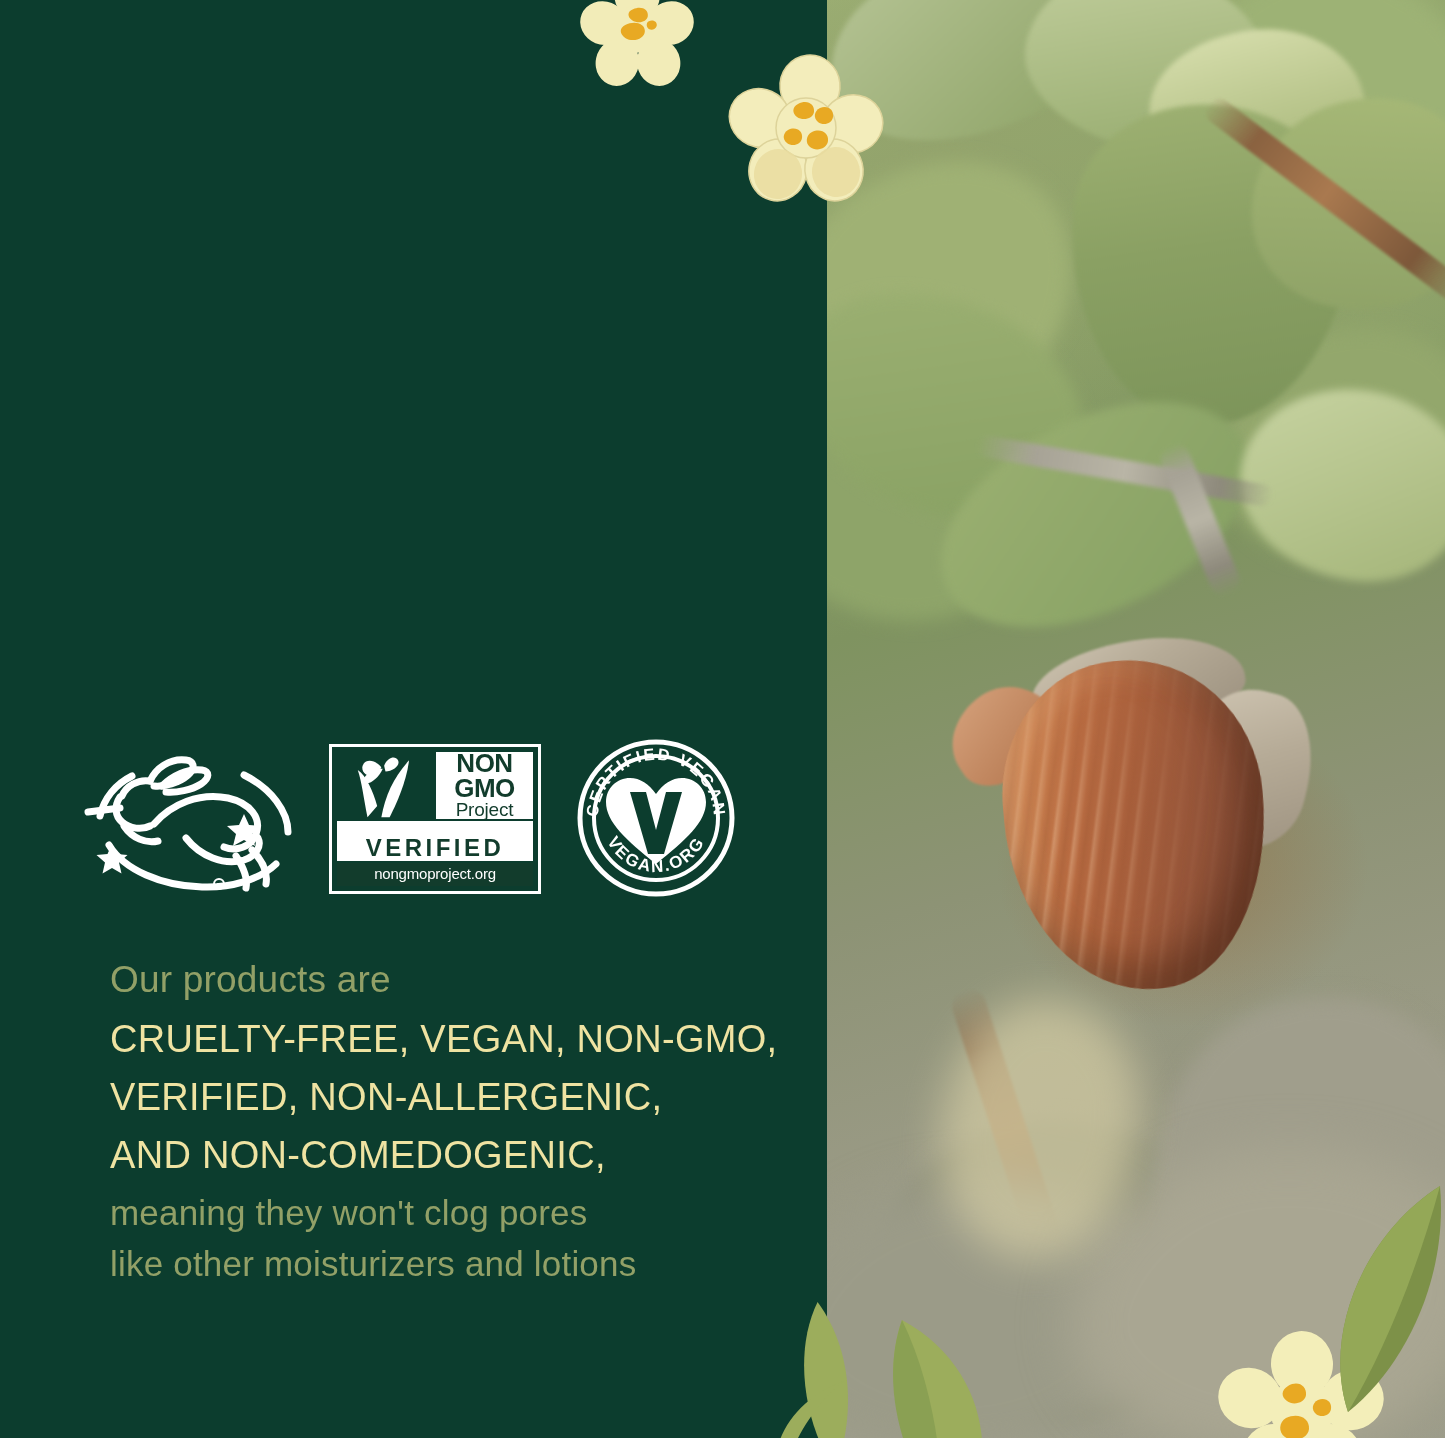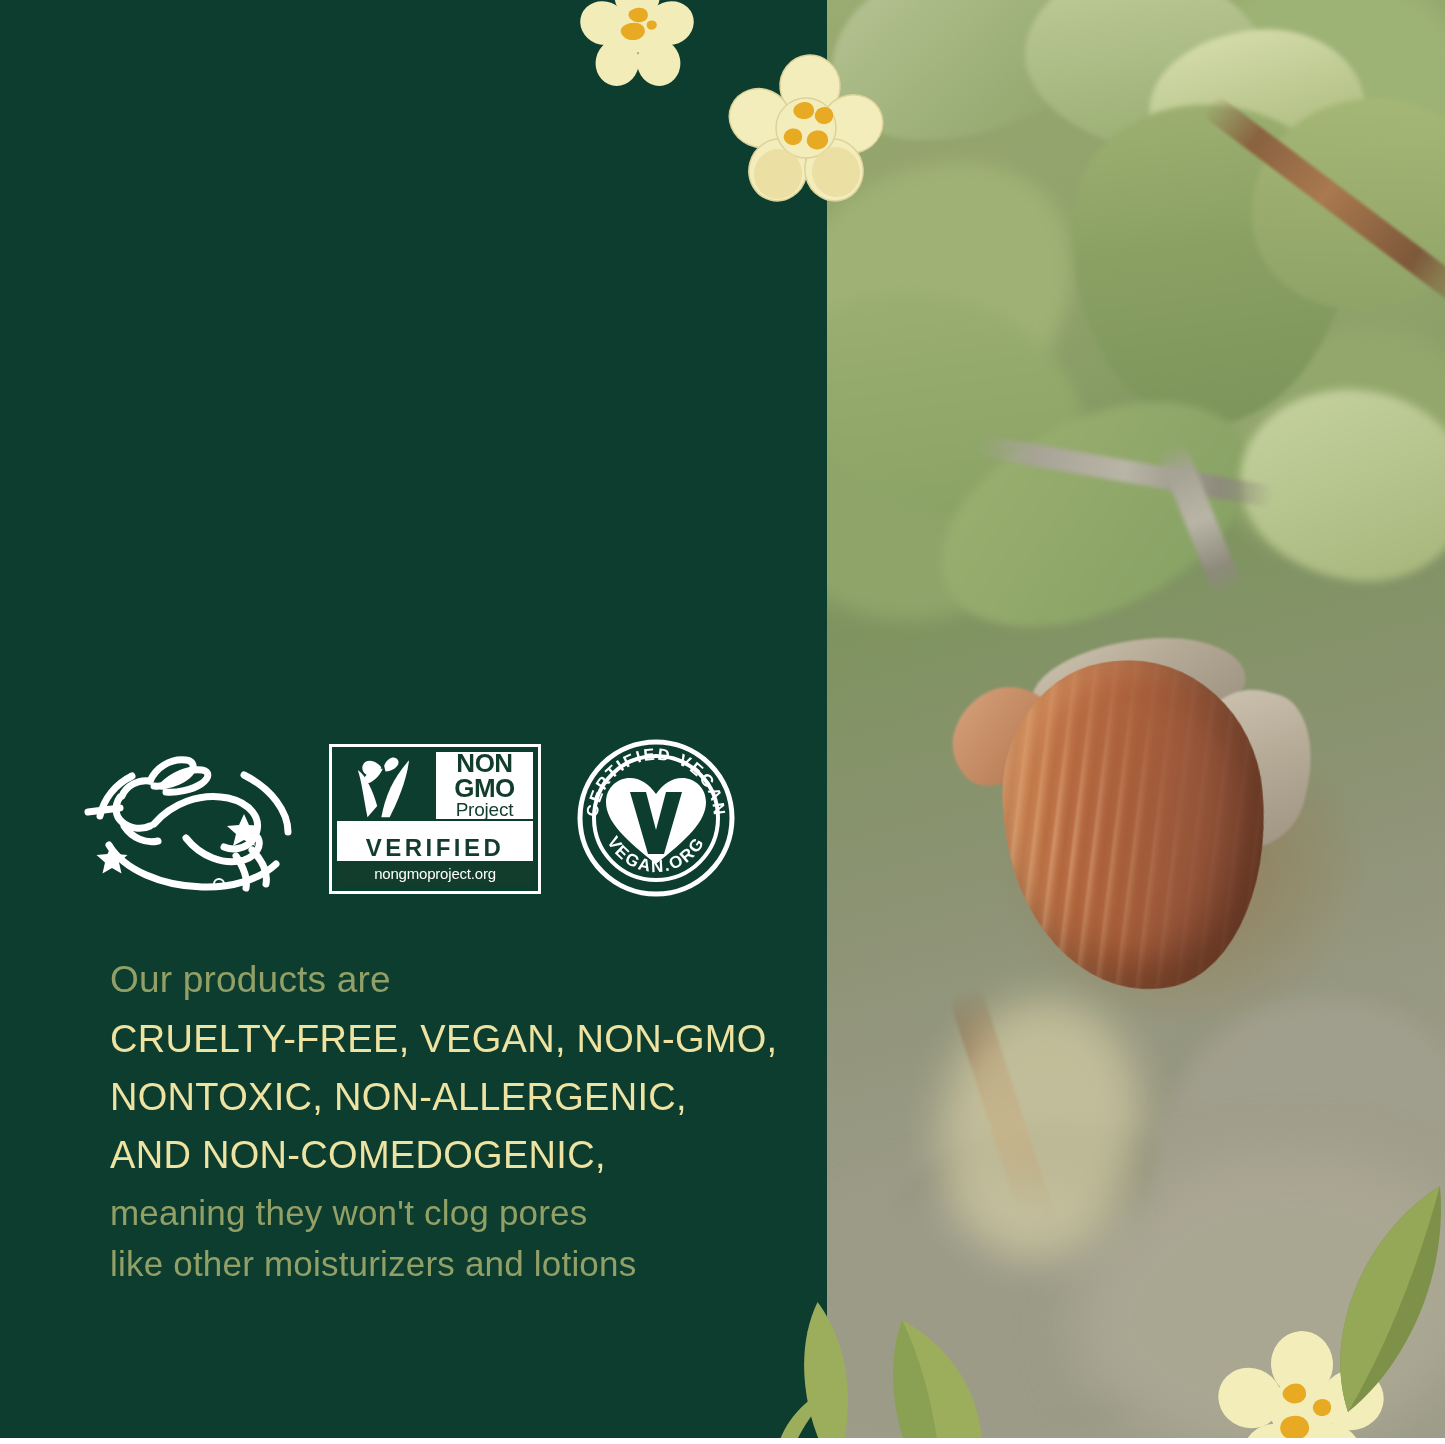--- a/index.html
+++ b/index.html
@@ -374,21 +374,21 @@
             <textPath href="#arcBot" startOffset="50%" text-anchor="middle">VEGAN.ORG</textPath>
           </text>
         </svg>
       </div>
     </div>
 
     <div class="body-copy">
       <div class="lead">Our products are</div>
       <div class="claims">
         <span>CRUELTY-FREE, VEGAN, NON-GMO,</span>
-        <span>NONTOXIC, NON-ALLERGENIC,</span>
+        <span>VERIFIED, NON-ALLERGENIC,</span>
         <span>AND NON-COMEDOGENIC,</span>
       </div>
       <div class="tail">
         <span>meaning they won't clog pores</span>
         <span>like other moisturizers and lotions</span>
       </div>
     </div>
   </div>
 
   <div class="deco" id="flower-top-left">

